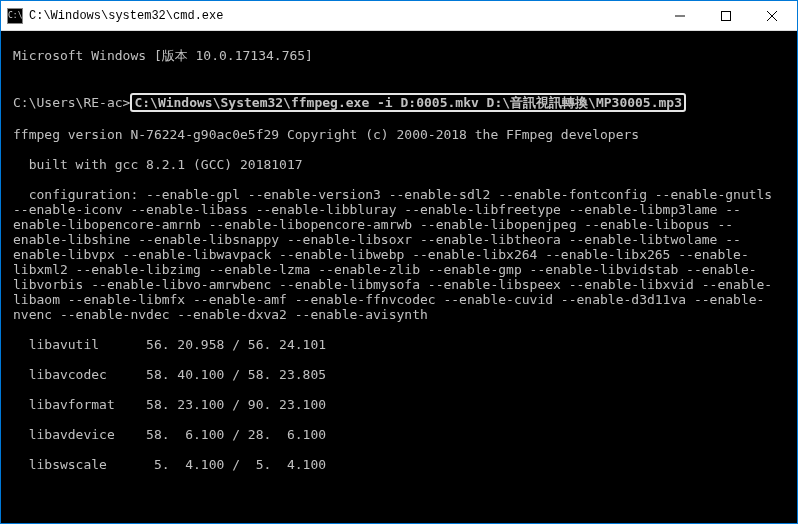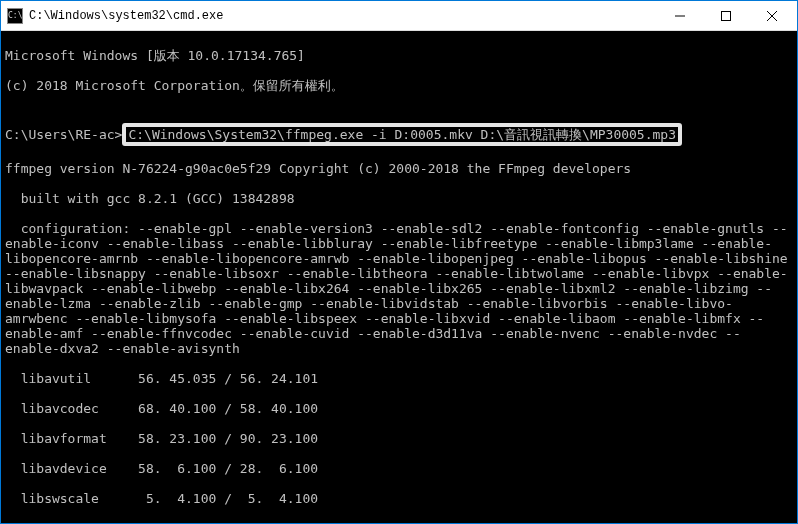--- a/index.html
+++ b/index.html
@@ -57,31 +57,32 @@
       cursor: pointer;
     }
     .titlebar-btn svg { width: 10px; height: 10px; }
     .terminal {
       flex: 1;
       background: #000;
       color: #c0c0c0;
       font-family: 'SimSun', 'MS Gothic', Consolas, monospace;
       font-size: 13px;
       line-height: 15px;
-      padding: 2px 4px;
+      padding: 2px 12px;
       white-space: pre-wrap;
       word-wrap: break-word;
       overflow: hidden;
       position: relative;
     }
     .highlight-box {
-      border: 4px solid #e5e5e5;
+      border: 2px solid #e5e5e5;
       display: inline-block;
       padding: 0 2px;
       border-radius: 3px;
+      font-weight: bold;
     }
     .line { display: block; }
   </style>
 </head>
 <body>
 
 <div class="window">
   <div class="titlebar">
     <div class="titlebar-icon">C:\</div>
     <div class="titlebar-text">C:\Windows\system32\cmd.exe</div>
@@ -99,28 +100,27 @@
       <div class="titlebar-btn">
         <svg viewBox="0 0 10 10">
             <line x1="0" y1="0" x2="10" y2="10" stroke="#000" stroke-width="1"></line>
             <line x1="10" y1="0" x2="0" y2="10" stroke="#000" stroke-width="1"></line>
           </svg>
       </div>
     </div>
   </div>
   <div class="terminal">
 <span class="line">Microsoft Windows [版本 10.0.17134.765]</span>
-<span class="line">(c) 2018 Microsoft Corporation。保留所有權利。</span>
 <span class="line"></span>
 <span class="line"><span>C:\Users\RE-ac&gt;</span><span class="highlight-box">C:\Windows\System32\ffmpeg.exe -i D:0005.mkv D:\音訊視訊轉換\MP30005.mp3</span></span>
 <span class="line">ffmpeg version N-76224-g90ac0e5f29 Copyright (c) 2000-2018 the FFmpeg developers</span>
-<span class="line">  built with gcc 8.2.1 (GCC) 13842898</span>
+<span class="line">  built with gcc 8.2.1 (GCC) 20181017</span>
 <span class="line">  configuration: --enable-gpl --enable-version3 --enable-sdl2 --enable-fontconfig --enable-gnutls --enable-iconv --enable-libass --enable-libbluray --enable-libfreetype --enable-libmp3lame --enable-libopencore-amrnb --enable-libopencore-amrwb --enable-libopenjpeg --enable-libopus --enable-libshine --enable-libsnappy --enable-libsoxr --enable-libtheora --enable-libtwolame --enable-libvpx --enable-libwavpack --enable-libwebp --enable-libx264 --enable-libx265 --enable-libxml2 --enable-libzimg --enable-lzma --enable-zlib --enable-gmp --enable-libvidstab --enable-libvorbis --enable-libvo-amrwbenc --enable-libmysofa --enable-libspeex --enable-libxvid --enable-libaom --enable-libmfx --enable-amf --enable-ffnvcodec --enable-cuvid --enable-d3d11va --enable-nvenc --enable-nvdec --enable-dxva2 --enable-avisynth</span>
-<span class="line">  libavutil      56. 45.035 / 56. 24.101</span>
-<span class="line">  libavcodec     68. 40.100 / 58. 40.100</span>
+<span class="line">  libavutil      56. 20.958 / 56. 24.101</span>
+<span class="line">  libavcodec     58. 40.100 / 58. 23.805</span>
 <span class="line">  libavformat    58. 23.100 / 90. 23.100</span>
 <span class="line">  libavdevice    58.  6.100 / 28.  6.100</span>
 <span class="line">  libswscale      5.  4.100 /  5.  4.100</span>
 
 
 
 
 
 
 

